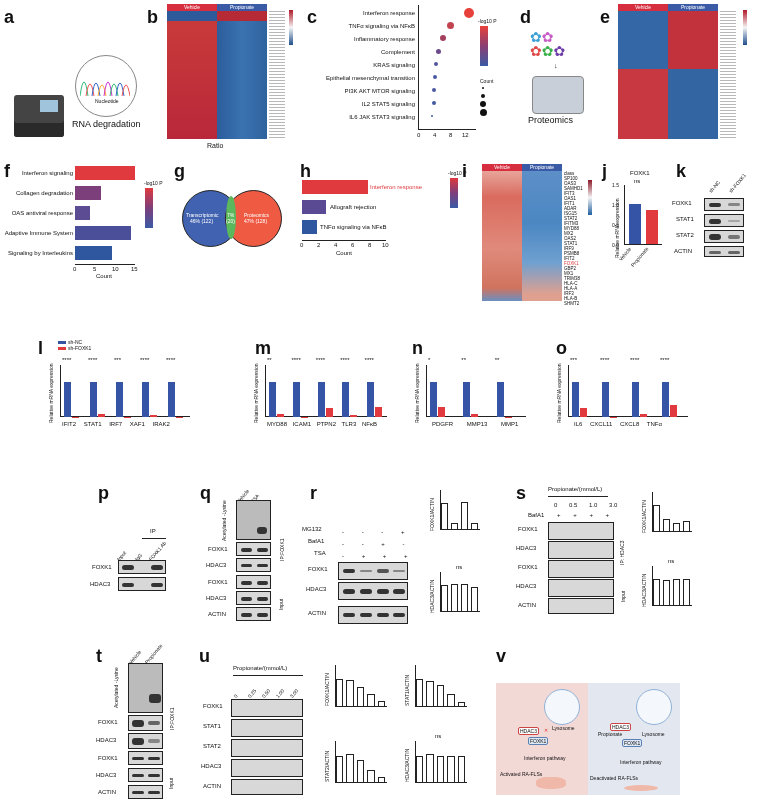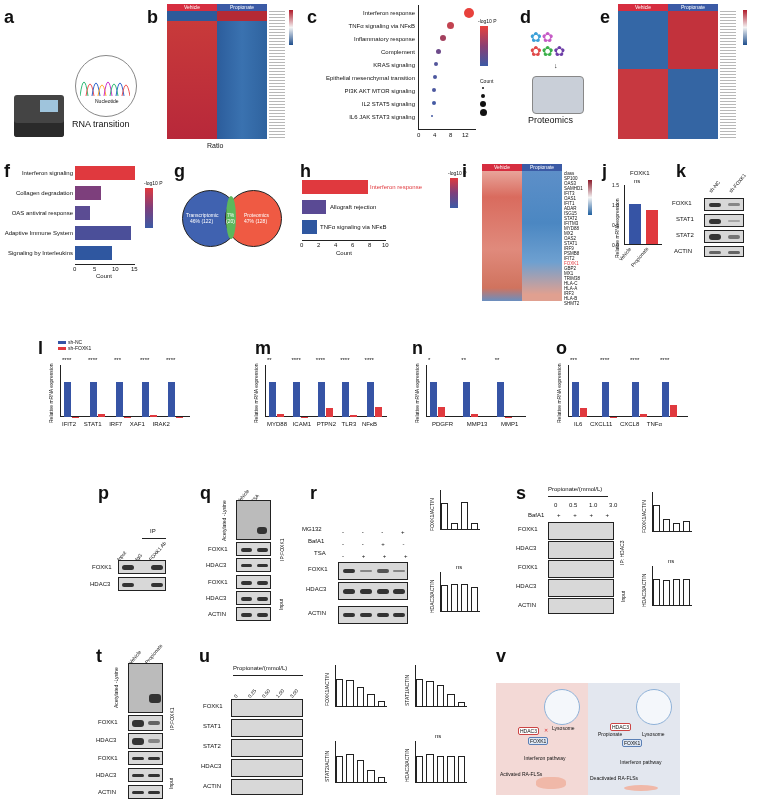--- a/index.html
+++ b/index.html
@@ -32,21 +32,21 @@
     <path d="M0 28 Q4 0 8 28" stroke="#3b7" fill="none"></path>
       <path d="M6 28 Q10 4 14 28" stroke="#e55" fill="none"></path>
     <path d="M12 28 Q16 2 20 28" stroke="#36c" fill="none"></path>
       <path d="M18 28 Q22 6 26 28" stroke="#fa3" fill="none"></path>
     <path d="M24 28 Q28 0 32 28" stroke="#c3c" fill="none"></path>
       <path d="M30 28 Q34 4 38 28" stroke="#3b7" fill="none"></path>
     <path d="M36 28 Q40 2 44 28" stroke="#36c" fill="none"></path>
       <path d="M42 28 Q46 6 50 28" stroke="#e55" fill="none"></path>
   </svg>
   <div class="abs tiny" style="left:95px;top:98px;">Nucleotide</div>
-  <div class="abs md" style="left:72px;top:120px;font-size:9px;">RNA transition</div>
+  <div class="abs md" style="left:72px;top:120px;font-size:9px;">RNA degradation</div>
 </div>
 
 <div class="panel" style="left:145px;top:0;width:160px;height:150px;">
   <div class="plabel" style="left:2px;top:8px;">b</div>
   <div class="abs tiny grp-red" style="left:22px;top:4px;width:50px;height:7px;">Vehicle</div>
   <div class="abs tiny grp-blue" style="left:72px;top:4px;width:50px;height:7px;">Propionate</div>
   <div class="abs" style="left:22px;top:11px;width:100px;height:128px;background:linear-gradient(to bottom,#2d5a9a 0,#2d5a9a 8%,#c83a3a 8%,#b8283a 100%);">
     <div class="abs" style="left:50px;top:0;width:50px;height:8%;background:#b52a35;"></div>
     <div class="abs" style="left:50px;top:8%;width:50px;height:92%;background:linear-gradient(to right,#2c5d9c,#3a72b0,#2f639f);"></div>
   </div>

